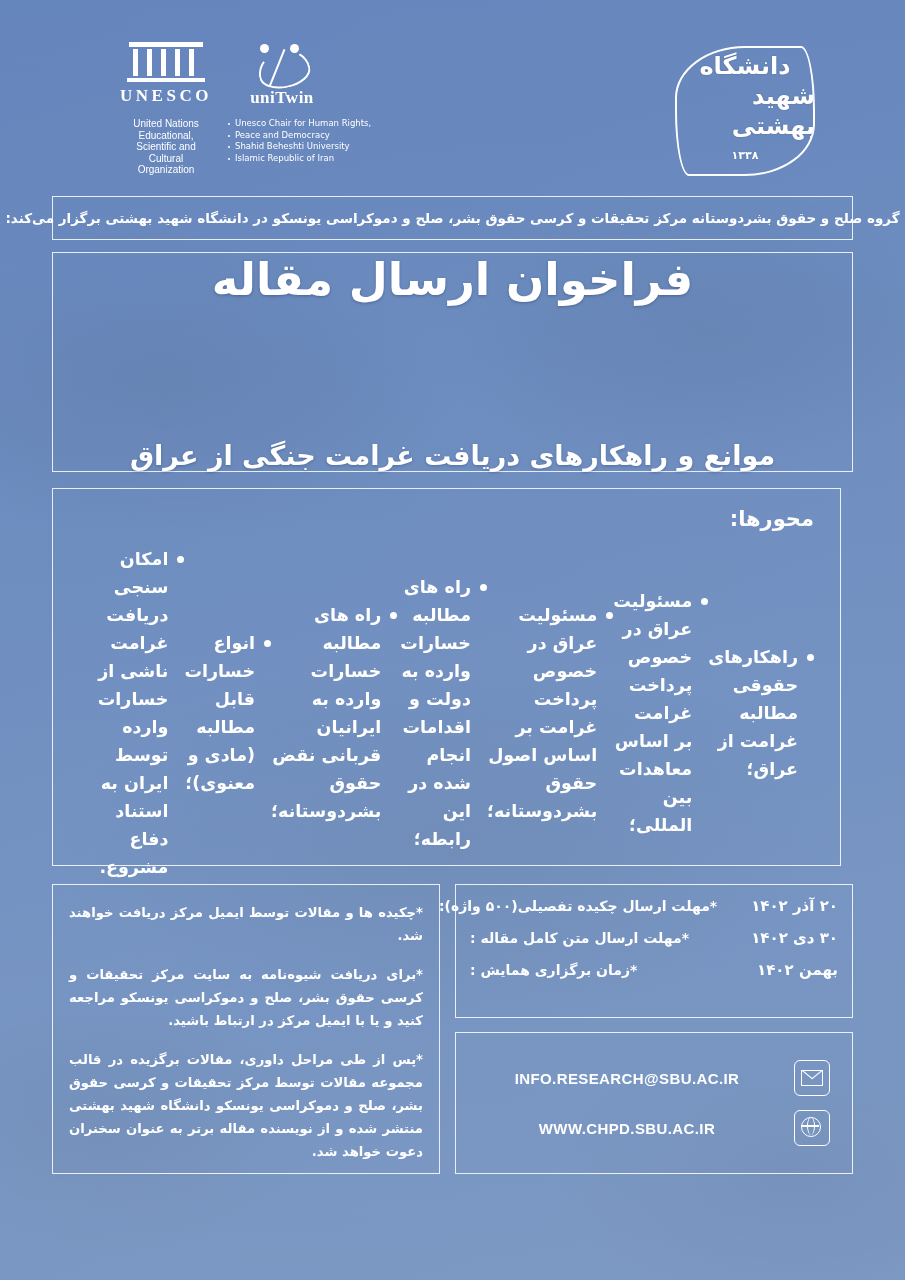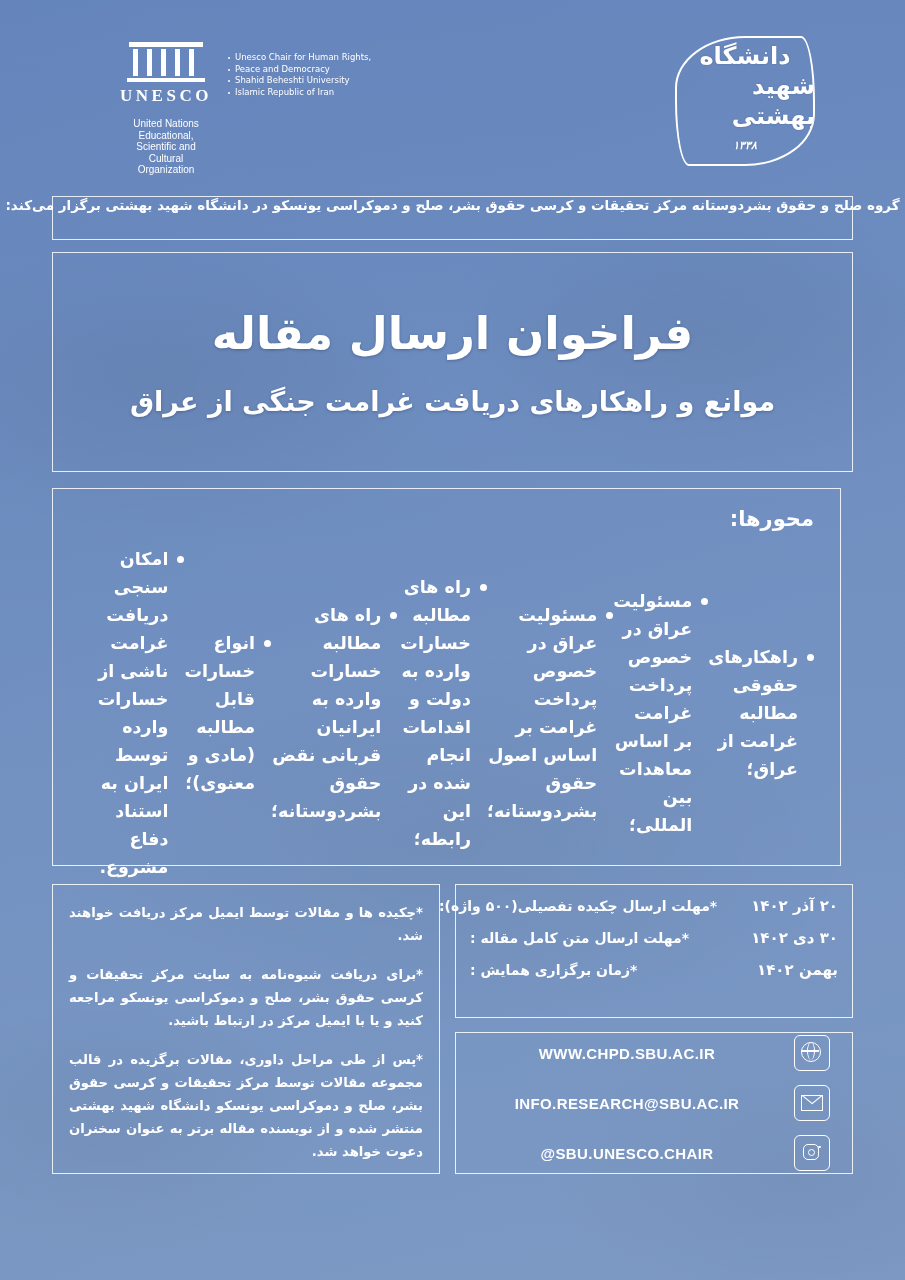--- a/index.html
+++ b/index.html
@@ -171,21 +171,21 @@
   .unitwin-col {
     display: flex;
     flex-direction: column;
   }
   .dotline { display: flex; align-items: flex-start; gap: 5px; }
   .dotline .dot { width: 2px; height: 2px; background: #fff; border-radius: 50%; margin-top: 5px; flex: none; }
 
   .sbu-logo {
     position: absolute;
     right: 90px;
-    top: 8px;
+    top: 18px;
     width: 140px;
     height: 130px;
     color: #fff;
   }
   .sbu-frame {
     position: absolute;
     inset: 0;
     border: 2.5px solid #fff;
     border-radius: 50% 10% 50% 10% / 40% 50% 40% 50%;
     transform: rotate(0deg);
@@ -200,32 +200,32 @@
     font-size: 24px;
     font-weight: bold;
     line-height: 30px;
     letter-spacing: -1px;
     text-shadow: 0 0 2px rgba(0,0,0,0.2);
   }
   .sbu-year {
     font-size: 11px;
     letter-spacing: 1px;
     margin-top: 0;
-    font-style: italic;
   }
 
   
   .org-strip {
     position: absolute;
     top: 196px;
     left: 52px;
     right: 52px;
     height: 44px;
     border: 1.5px solid rgba(255,255,255,0.85);
     display: flex;
+    align-items: center;
     justify-content: center;
     padding: 0 24px;
     box-sizing: border-box;
   }
   .org-strip span {
     color: #fff;
     font-size: 13.5px;
     font-weight: bold;
     white-space: nowrap;
   }
@@ -235,21 +235,21 @@
     position: absolute;
     top: 252px;
     left: 52px;
     right: 52px;
     height: 220px;
     border: 1.5px solid rgba(255,255,255,0.85);
     box-sizing: border-box;
     display: flex;
     flex-direction: column;
     align-items: center;
-    justify-content: center;
+    justify-content: space-between;
     gap: 26px;
   }
   .title-main {
     color: #fff;
     font-size: 45px;
     font-weight: bold;
     letter-spacing: 0.5px;
     text-shadow: 0 1px 3px rgba(20,40,80,0.35);
   }
   .title-sub {
@@ -485,20 +485,29 @@
           </div>
           <div class="unesco-word">UNESCO</div>
           <div class="unesco-sub">
             <div>United Nations</div>
             <div>Educational, Scientific and</div>
             <div>Cultural Organization</div>
           </div>
         </div>
 
         <div class="unitwin-col">
+          <div class="unitwin-mark">
+            <div class="unitwin-glyph">
+              <div class="d1"></div>
+              <div class="d2"></div>
+              <div class="arc"></div>
+              <div class="slash"></div>
+            </div>
+            <div class="unitwin-word">uniTwin</div>
+          </div>
           <div class="chair-sub">
             <div class="dotline">
                 <span class="dot"></span>
                 <span>Unesco Chair for Human Rights,</span>
               </div>
             <div class="dotline">
                 <span class="dot"></span>
                 <span>Peace and Democracy</span>
               </div>
             <div class="dotline">
@@ -577,34 +586,28 @@
         <span class="deadline-label">*مهلت ارسال متن کامل مقاله :</span>
       </div>
       <div class="deadline-row">
         <span class="deadline-value">بهمن ۱۴۰۲</span>
         <span class="deadline-label">*زمان برگزاری همایش :</span>
       </div>
     </div>
 
     <div class="contact-box">
       <div class="contact-row">
+        <span class="contact-icon ic-mail"></span>
+        <span class="contact-text">INFO.RESEARCH@SBU.AC.IR</span>
+      </div>
+      <div class="contact-row">
         <span class="contact-icon ic-globe">
             <span class="bar"></span>
           </span>
         <span class="contact-text">WWW.CHPD.SBU.AC.IR</span>
-      </div>
-      <div class="contact-row">
-        <span class="contact-icon ic-mail"></span>
-        <span class="contact-text">INFO.RESEARCH@SBU.AC.IR</span>
-      </div>
-      <div class="contact-row">
-        <span class="contact-icon ic-insta">
-            <span class="dotsq"></span>
-          </span>
-        <span class="contact-text">@SBU.UNESCO.CHAIR</span>
       </div>
     </div>
 
     <div class="notes-box">
       <div class="note">*چکیده ها و مقالات توسط ایمیل مرکز دریافت خواهند شد.</div>
       <div class="note">*برای دریافت شیوه‌نامه به سایت مرکز تحقیقات و کرسی حقوق بشر، صلح و دموکراسی یونسکو مراجعه کنید و یا با ایمیل مرکز در ارتباط باشید.</div>
       <div class="note">*پس از طی مراحل داوری، مقالات برگزیده در قالب مجموعه مقالات توسط مرکز تحقیقات و کرسی حقوق بشر، صلح و دموکراسی یونسکو دانشگاه شهید بهشتی منتشر شده و از نویسنده مقاله برتر به عنوان سخنران دعوت خواهد شد.</div>
     </div>
 
   </div>

